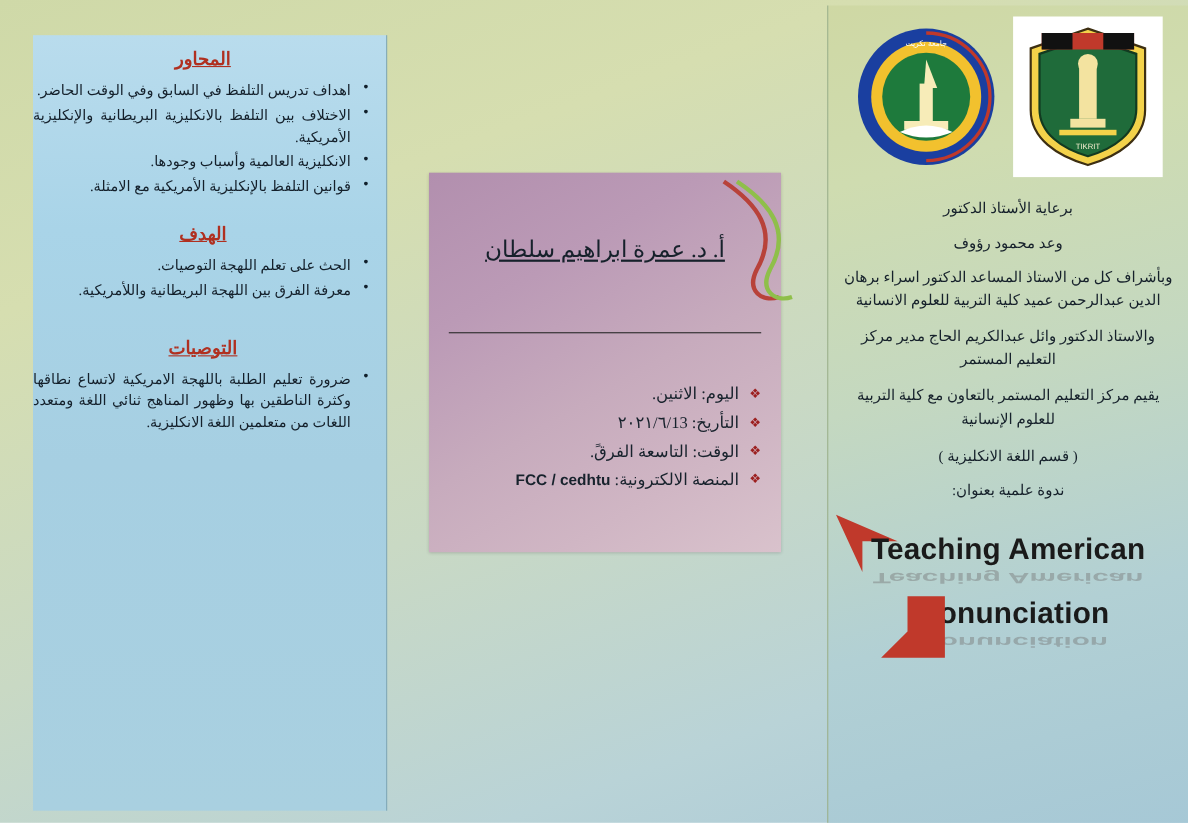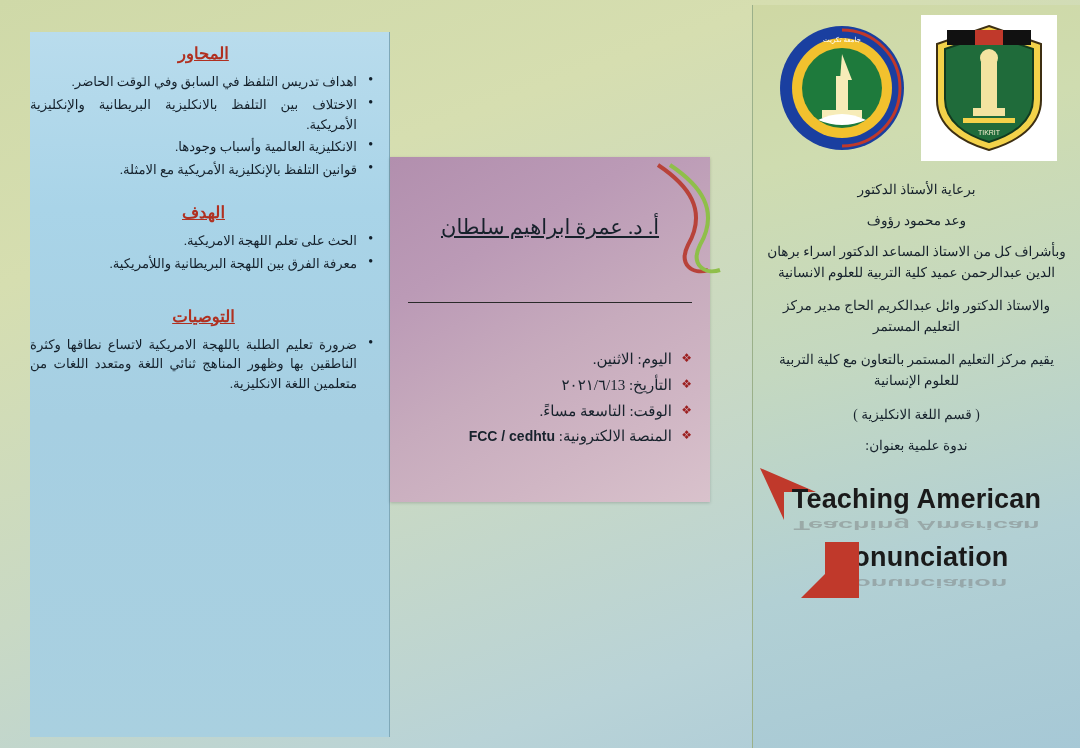--- a/index.html
+++ b/index.html
@@ -20,21 +20,21 @@
     position: absolute;
     inset: 0;
     display: block;
   }
 
   
   .topics-panel {
     position: absolute;
     left: 30px;
     top: 32px;
-    width: 360px;
+    width: 322px;
     height: 705px;
     background: linear-gradient(180deg, #b9dced 0%, #a9d4e8 25%, #a6cfe2 55%, #a9d0e0 100%);
     border-right: 1px solid #7fa8b8;
     box-sizing: border-box;
     padding: 8px 12px 10px 0;
     direction: rtl;
   }
   .sec-title {
     text-align: center;
     color: #b03020;
@@ -227,21 +227,21 @@
       <li>اهداف تدريس التلفظ في السابق وفي الوقت الحاضر.</li>
       <li>الاختلاف بين التلفظ بالانكليزية البريطانية والإنكليزية الأمريكية.</li>
       <li>الانكليزية العالمية وأسباب وجودها.</li>
       <li>قوانين التلفظ بالإنكليزية الأمريكية مع الامثلة.</li>
     </ul>
 
     <div class="gap-md"></div>
 
     <div class="sec-title">الهدف</div>
     <ul class="bullets">
-      <li>الحث على تعلم اللهجة الامريكية.</li>
+      <li>الحث على تعلم اللهجة التوصيات.</li>
       <li>معرفة الفرق بين اللهجة البريطانية واللأمريكية.</li>
     </ul>
 
     <div class="gap-lg"></div>
 
     <div class="sec-title">التوصيات</div>
     <ul class="bullets">
       <li>ضرورة تعليم الطلبة باللهجة الامريكية لاتساع نطاقها وكثرة الناطقين بها وظهور المناهج ثنائي اللغة ومتعدد اللغات من متعلمين اللغة الانكليزية.</li>
     </ul>
   </div>
@@ -253,21 +253,21 @@
       <li>
         <span class="lbl">اليوم:</span>
         <span>الاثنين.</span>
       </li>
       <li>
         <span class="lbl">التأريخ:</span>
         <span>٢٠٢١/٦/13</span>
       </li>
       <li>
         <span class="lbl">الوقت:</span>
-        <span>التاسعة مساءً.</span>
+        <span>التاسعة الفرقً.</span>
       </li>
       <li>
         <span class="lbl">المنصة الالكترونية:</span>
         <span class="val-ltr">FCC / cedhtu</span>
       </li>
     </ul>
   </div>
 
   <svg class="ribbon" viewBox="0 0 100 120">
     <path d="M10 5 C 40 25, 60 50, 40 85 C 30 105, 45 115, 60 110" fill="none" stroke="#b8423a" stroke-width="4"></path>

